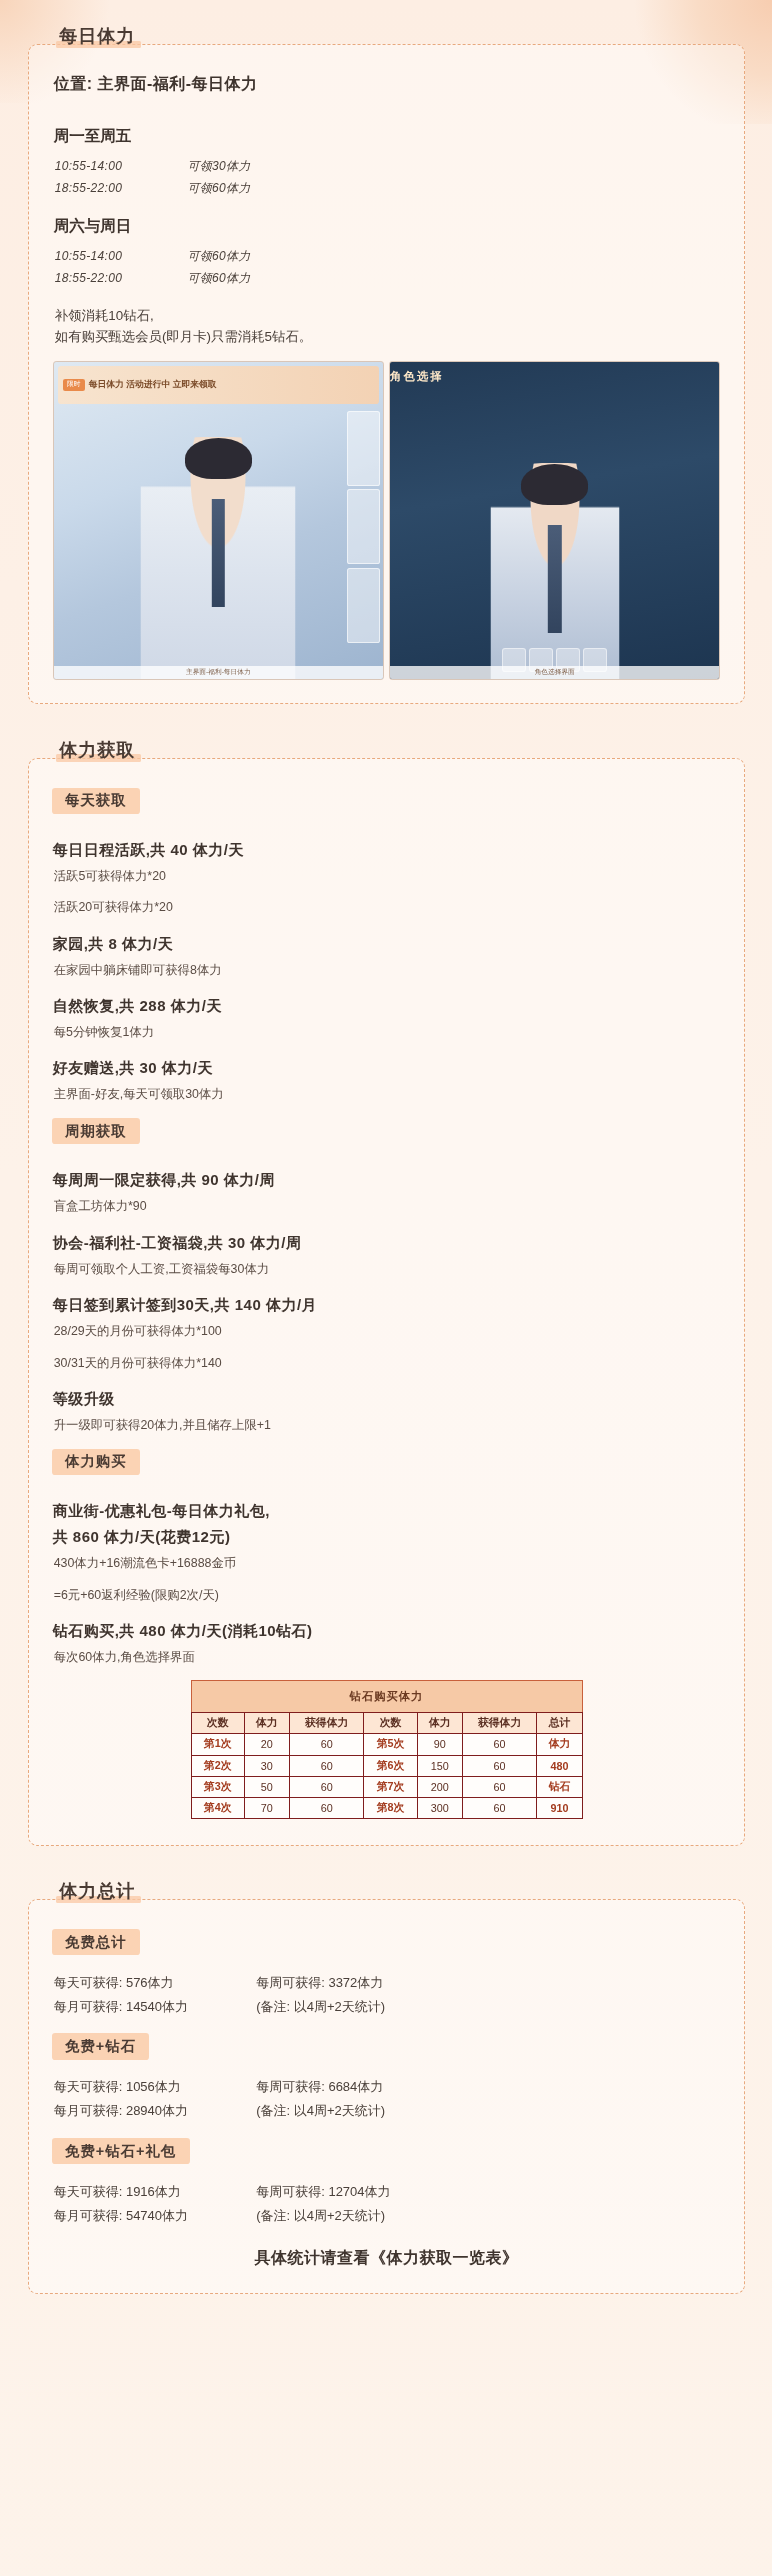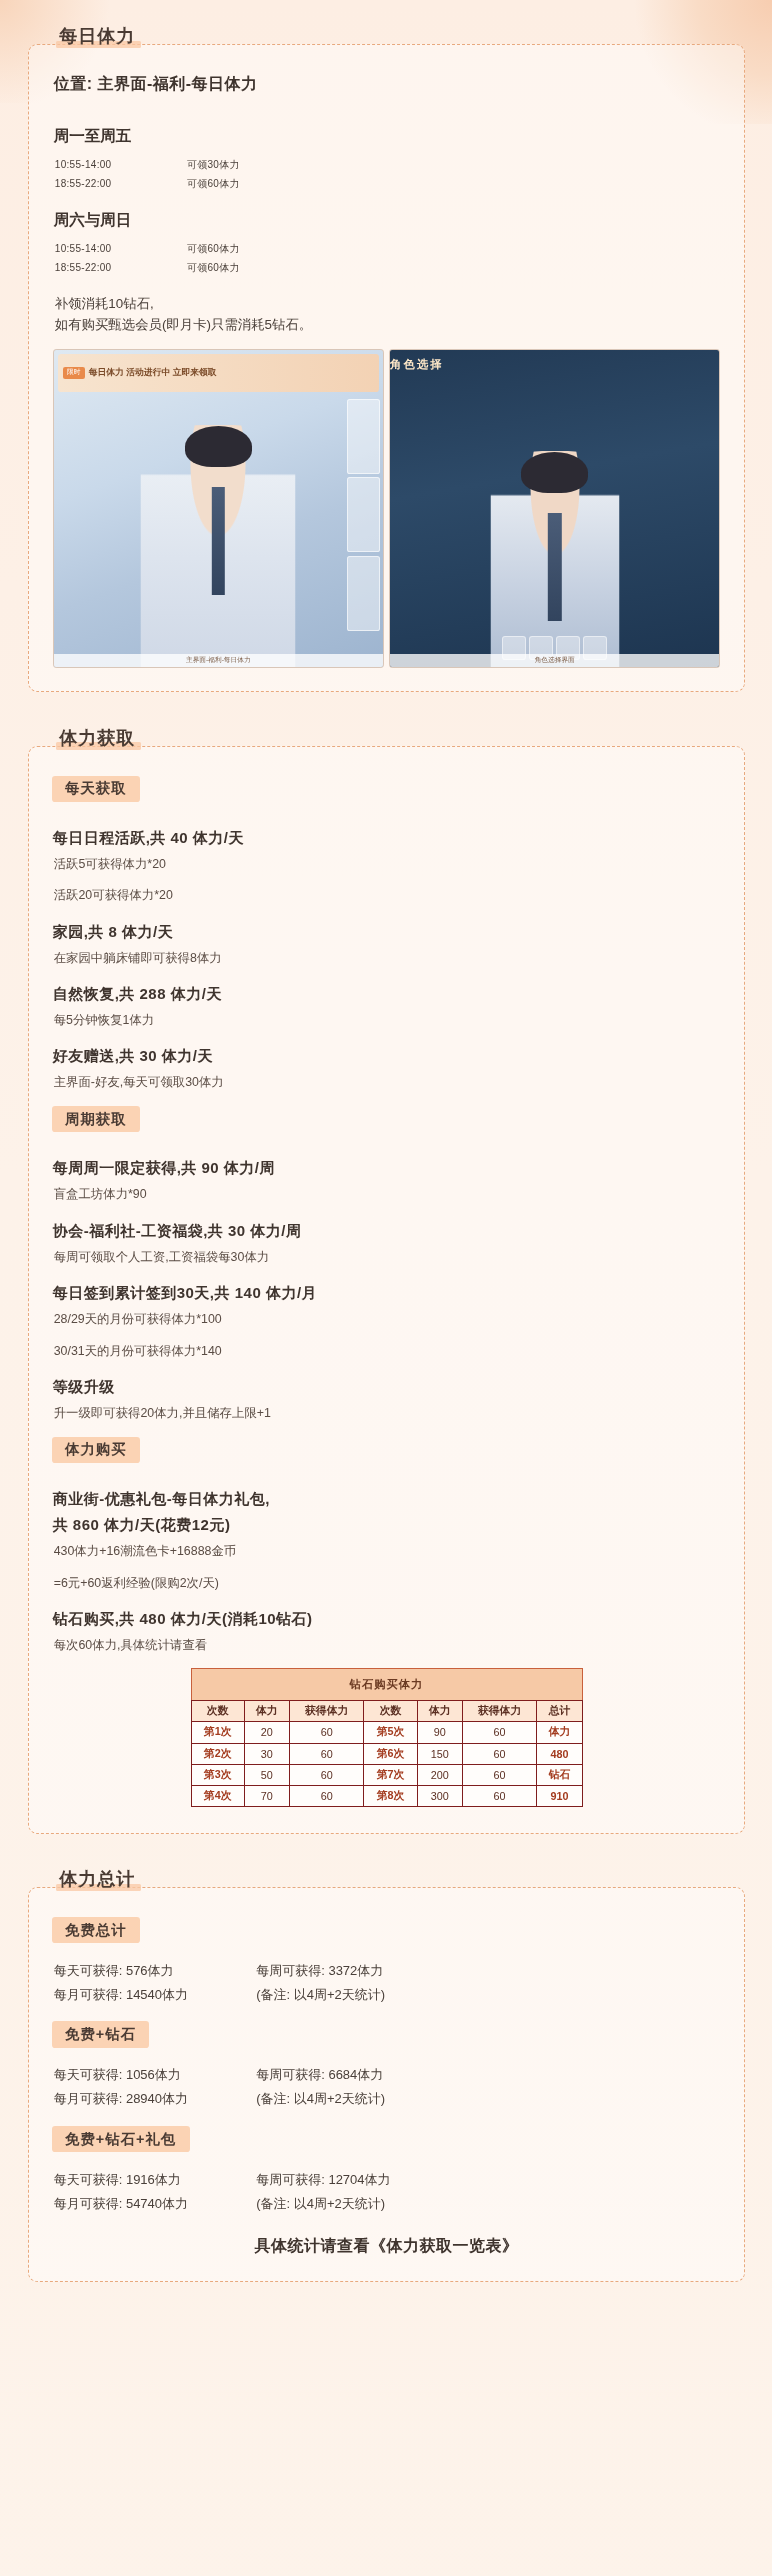--- a/index.html
+++ b/index.html
@@ -86,24 +86,25 @@
   .sub-head::after {
     content: "";
     position: absolute;
     left: 0; right: 0; bottom: 1px;
     height: 5.2px;
     background: #fbd3b4;
     opacity: .8;
     z-index: -1;
   }
   .time-row {
-    font-size: 10px;
+    font-size: 12px;
     color: #4a403a;
     margin: 5.2px 0 5.2px 5.2px;
     letter-spacing: 0.3px;
+    font-style: italic;
   }
   .time-row .t { display: inline-block; min-width: 129px; }
   .note {
     font-size: 13.4px;
     color: #4a403a;
     line-height: 1.55;
     margin: 18.5px 0 13.4px 5.2px;
   }
 
   
@@ -402,21 +403,21 @@
         <div>
           <div class="item-title">商业街-优惠礼包-每日体力礼包,</div>
         </div>
         <div>
           <div class="item-title" style="margin-top:3.1px">共 860 体力/天(花费12元)</div>
           <div class="item-desc">430体力+16潮流色卡+16888金币</div>
           <div class="item-desc item-sub2">=6元+60返利经验(限购2次/天)</div>
         </div>
         <div>
           <div class="item-title">钻石购买,共 480 体力/天(消耗10钻石)</div>
-          <div class="item-desc">每次60体力,具体统计请查看</div>
+          <div class="item-desc">每次60体力,角色选择界面</div>
         </div>
       </div>
 
       
       <div class="tbl-wrap">
         <table>
           <caption>钻石购买体力</caption>
           <thead>
             <tr>
               <th>次数</th>

